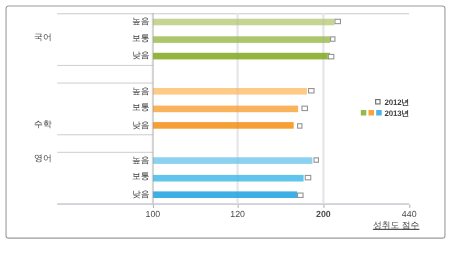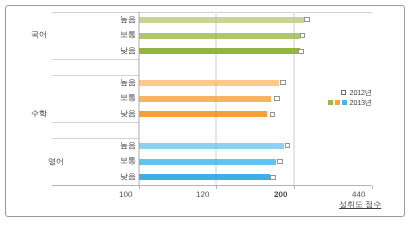--- a/index.html
+++ b/index.html
@@ -8,30 +8,30 @@
        font-family:"Liberation Sans",sans-serif;-webkit-font-smoothing:antialiased;text-rendering:geometricPrecision;}
   #stage{position:relative;width:414px;height:224px;}
   #frame{position:absolute;left:5px;top:5px;width:400px;height:212px;
          border:1px solid #9b9b9b;border-radius:3px;box-sizing:border-box;background:#fff;}
   .sep{position:absolute;left:52px;width:87px;height:1px;background:#d2d2d2;}
   .septop{position:absolute;left:52px;width:320px;height:1px;background:#cfcfcf;}
   .axisline{position:absolute;left:52px;width:320px;height:1px;background:#b6b2bf;}
   .vaxis{position:absolute;background:rgba(155,155,155,0.42);}
   .grid{position:absolute;background:#efeff2;}
   .gridtop{position:absolute;background:rgba(120,120,140,0.07);}
-  .cat{position:absolute;font-size:8px;color:#3f3f3f;text-align:center;line-height:10px;}
+  .cat{position:absolute;font-size:8px;color:#3f3f3f;text-align:center;line-height:10px;font-family:Liberation Mono, monospace;}
   .sub{position:absolute;font-size:8px;color:#3f3f3f;text-align:right;line-height:10px;}
   .bar{position:absolute;height:6px;}
   .mk{position:absolute;width:5.2px;height:5.2px;border:1px solid #949494;background:#fff;box-sizing:border-box;}
   .tick{position:absolute;width:1px;height:3px;background:#b5b5b5;}
-  .tlab{position:absolute;font-size:8px;color:#4a4a4a;line-height:9px;}
+  .tlab{position:absolute;font-size:8px;color:#4a4a4a;text-align:center;line-height:9px;}
   .axtitle{position:absolute;font-size:8px;color:#3f3f3f;line-height:9px;white-space:nowrap;}
   .lgswatch{position:absolute;width:5px;height:5px;}
   .lgmk{position:absolute;width:5.4px;height:5.2px;border:1px solid #6b6b6b;background:#fff;box-sizing:border-box;}
-  .lglabel{position:absolute;font-size:7.2px;color:#3f3f3f;line-height:9px;white-space:nowrap;letter-spacing:-0.18px;}
+  .lglabel{position:absolute;font-size:7.2px;color:#3f3f3f;line-height:9px;white-space:nowrap;letter-spacing:-0.18px;font-weight:bold;}
 </style>
 </head>
 <body>
 
 <div id="stage">
   <div id="frame"></div>
   <div id="layers">
       <div class="septop" style="top: 12px;"></div>
       <div class="sep" style="top: 59px;"></div>
       <div class="sep" style="top: 75px;"></div>
@@ -61,21 +61,21 @@
       <div class="cat" style="left: 14px; top: 109px; width: 50px;">수학</div>
       <div class="bar" style="left: 139px; top: 79.8333px; width: 139.8px; background: rgb(253, 202, 136);"></div>
       <div class="sub" style="left: 81px; top: 77.6333px; width: 55px;">높음</div>
       <div class="mk" style="left: 280.394px; top: 80.2333px;"></div>
       <div class="bar" style="left: 139px; top: 95.5px; width: 132.344px; background: rgb(250, 179, 93);"></div>
       <div class="sub" style="left: 81px; top: 93.3px; width: 55px;">보통</div>
       <div class="mk" style="left: 274.491px; top: 95.9px;"></div>
       <div class="bar" style="left: 139px; top: 111.167px; width: 127.529px; background: rgb(246, 159, 52);"></div>
       <div class="sub" style="left: 81px; top: 108.967px; width: 55px;">낮음</div>
       <div class="mk" style="left: 269.521px; top: 111.567px;"></div>
-      <div class="cat" style="left: 14px; top: 157px; width: 50px; text-align: right;">영어</div>
+      <div class="cat" style="left: 14px; top: 140px; width: 50px;">영어</div>
       <div class="bar" style="left: 139px; top: 142.833px; width: 145.392px; background: rgb(139, 210, 240);"></div>
       <div class="sub" style="left: 81px; top: 140.633px; width: 55px;">높음</div>
       <div class="mk" style="left: 285.209px; top: 143.233px;"></div>
       <div class="bar" style="left: 139px; top: 158.5px; width: 137.47px; background: rgb(96, 197, 237);"></div>
       <div class="sub" style="left: 81px; top: 156.3px; width: 55px;">보통</div>
       <div class="mk" style="left: 277.443px; top: 158.9px;"></div>
       <div class="bar" style="left: 139px; top: 174.167px; width: 131.101px; background: rgb(61, 175, 229);"></div>
       <div class="sub" style="left: 81px; top: 171.967px; width: 55px;">낮음</div>
       <div class="mk" style="left: 270.453px; top: 174.567px;"></div>
       <div class="vaxis" style="left: 137.9px; width: 2.1px; top: 12px; height: 173px;"></div>

